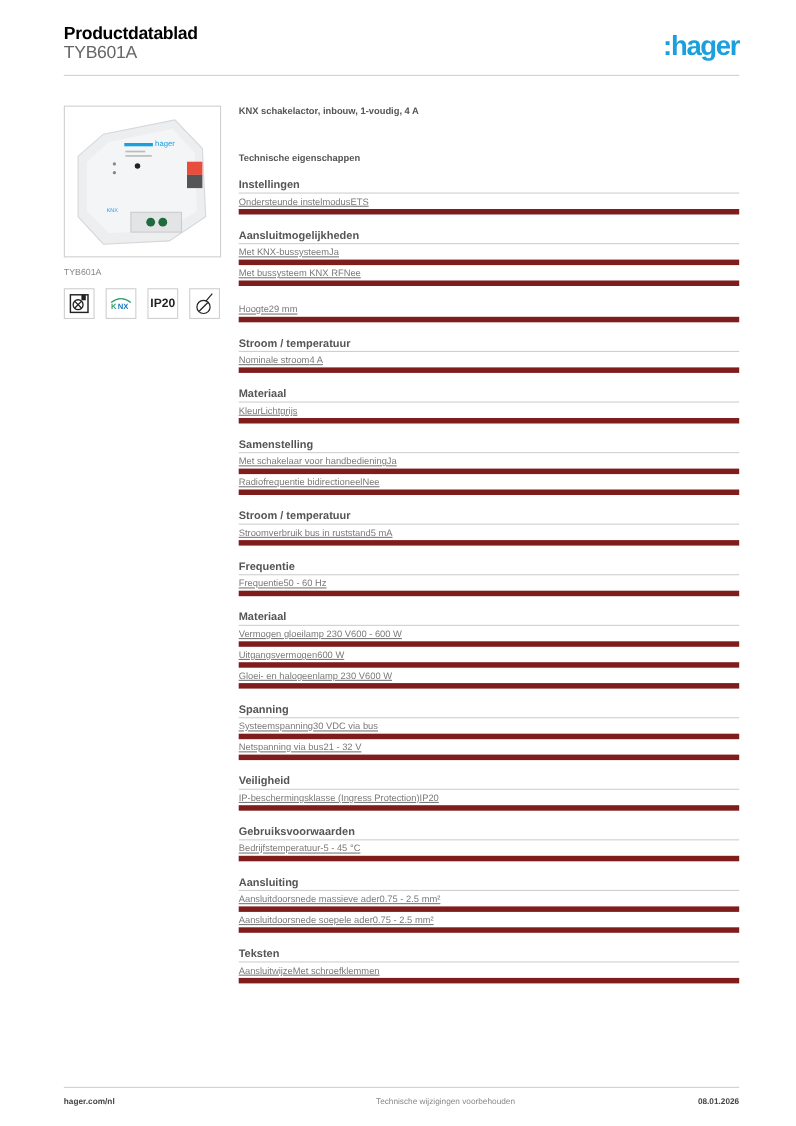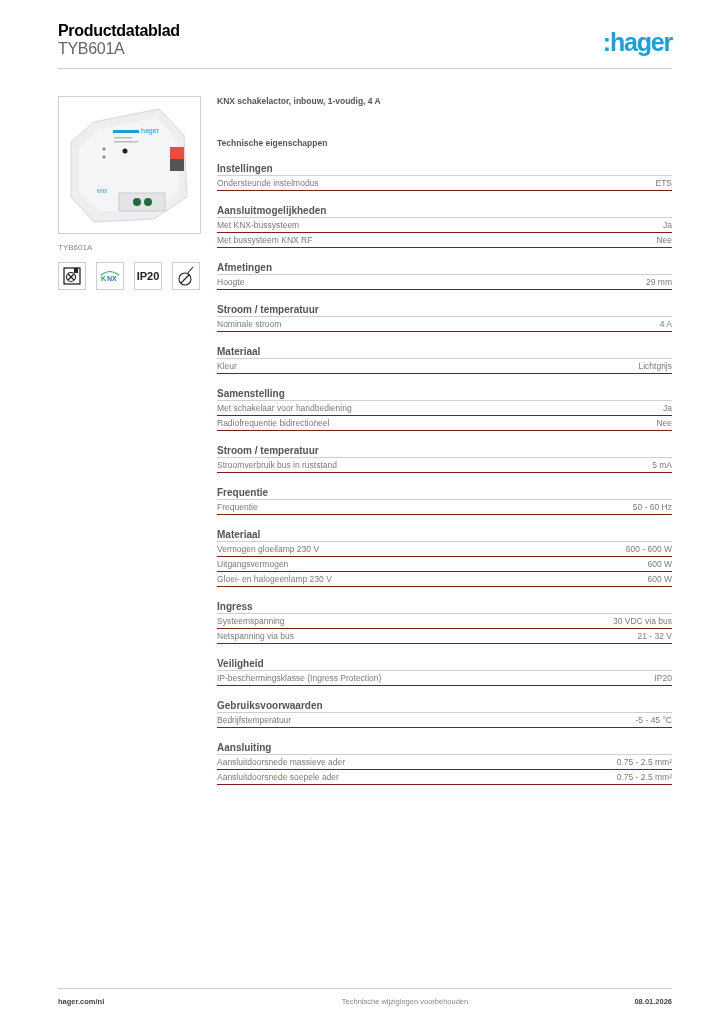--- a/index.html
+++ b/index.html
@@ -15,21 +15,21 @@
   .icons { position: absolute; left: 58px; top: 262px; display: flex; gap: 10px; }
   .icon-box { width: 28px; height: 28px; border: 1px solid #cfcfcf; box-sizing: border-box; display: flex; align-items: center; justify-content: center; }
   .icon-box.ip { font-size: 11px; font-weight: bold; color: #222; }
 
   .content { position: absolute; left: 217px; top: 96px; width: 455px; }
   .product-name { font-size: 8.5px; font-weight: bold; color: #555; height: 12px; }
   .tech-title { font-size: 8.5px; font-weight: bold; color: #555; margin-top: 30px; height: 12px; }
   .section { margin-top: 14px; }
   .section:first-of-type { margin-top: 13px; }
   .sec-head { font-size: 10px; font-weight: bold; color: #555; height: 11px; line-height: 11px; border-bottom: 1px solid #cfcfcf; padding-bottom: 1px; }
-  .row { display: flex; justify-content: space-between; font-size: 8.5px; color: #7a7a7a; height: 14px; line-height: 14px; border-bottom: 1px solid #7f1d1d; }
+  .row { display: flex; justify-content: flex-start; font-size: 8.5px; color: #7a7a7a; height: 14px; line-height: 14px; border-bottom: 5px solid #7f1d1d; text-decoration: underline; }
   .footer-rule { position: absolute; left: 58px; top: 988px; width: 614px; height: 1px; background: #cfcfcf; }
   .footer { position: absolute; left: 58px; top: 997px; width: 614px; font-size: 7.5px; }
   .footer .l { position: absolute; left: 0; font-weight: bold; color: #444; }
   .footer .c { position: absolute; left: 0; width: 100%; text-align: center; color: #888; margin-left: 40px; }
   .footer .r { position: absolute; right: 0; font-weight: bold; color: #444; }
 </style>
 </head>
 <body>
 
 <div class="header">
@@ -103,21 +103,20 @@
         <div class="row">
           <span>Met KNX-bussysteem</span>
           <span>Ja</span>
         </div>
         <div class="row">
           <span>Met bussysteem KNX RF</span>
           <span>Nee</span>
         </div>
       </div>
       <div class="section">
-        <div class="sec-head">Afmetingen</div>
         <div class="row">
           <span>Hoogte</span>
           <span>29 mm</span>
         </div>
       </div>
       <div class="section">
         <div class="sec-head">Stroom / temperatuur</div>
         <div class="row">
           <span>Nominale stroom</span>
           <span>4 A</span>
@@ -164,21 +163,21 @@
         <div class="row">
           <span>Uitgangsvermogen</span>
           <span>600 W</span>
         </div>
         <div class="row">
           <span>Gloei- en halogeenlamp 230 V</span>
           <span>600 W</span>
         </div>
       </div>
       <div class="section">
-        <div class="sec-head">Ingress</div>
+        <div class="sec-head">Spanning</div>
         <div class="row">
           <span>Systeemspanning</span>
           <span>30 VDC via bus</span>
         </div>
         <div class="row">
           <span>Netspanning via bus</span>
           <span>21 - 32 V</span>
         </div>
       </div>
       <div class="section">
@@ -197,20 +196,27 @@
       </div>
       <div class="section">
         <div class="sec-head">Aansluiting</div>
         <div class="row">
           <span>Aansluitdoorsnede massieve ader</span>
           <span>0.75 - 2.5 mm²</span>
         </div>
         <div class="row">
           <span>Aansluitdoorsnede soepele ader</span>
           <span>0.75 - 2.5 mm²</span>
+        </div>
+      </div>
+      <div class="section">
+        <div class="sec-head">Teksten</div>
+        <div class="row">
+          <span>Aansluitwijze</span>
+          <span>Met schroefklemmen</span>
         </div>
       </div>
     </div>
 </div>
 
 <div class="footer-rule"></div>
 <div class="footer">
   <span class="l">hager.com/nl</span>
   <span class="c">Technische wijzigingen voorbehouden</span>
   <span class="r">08.01.2026</span>

